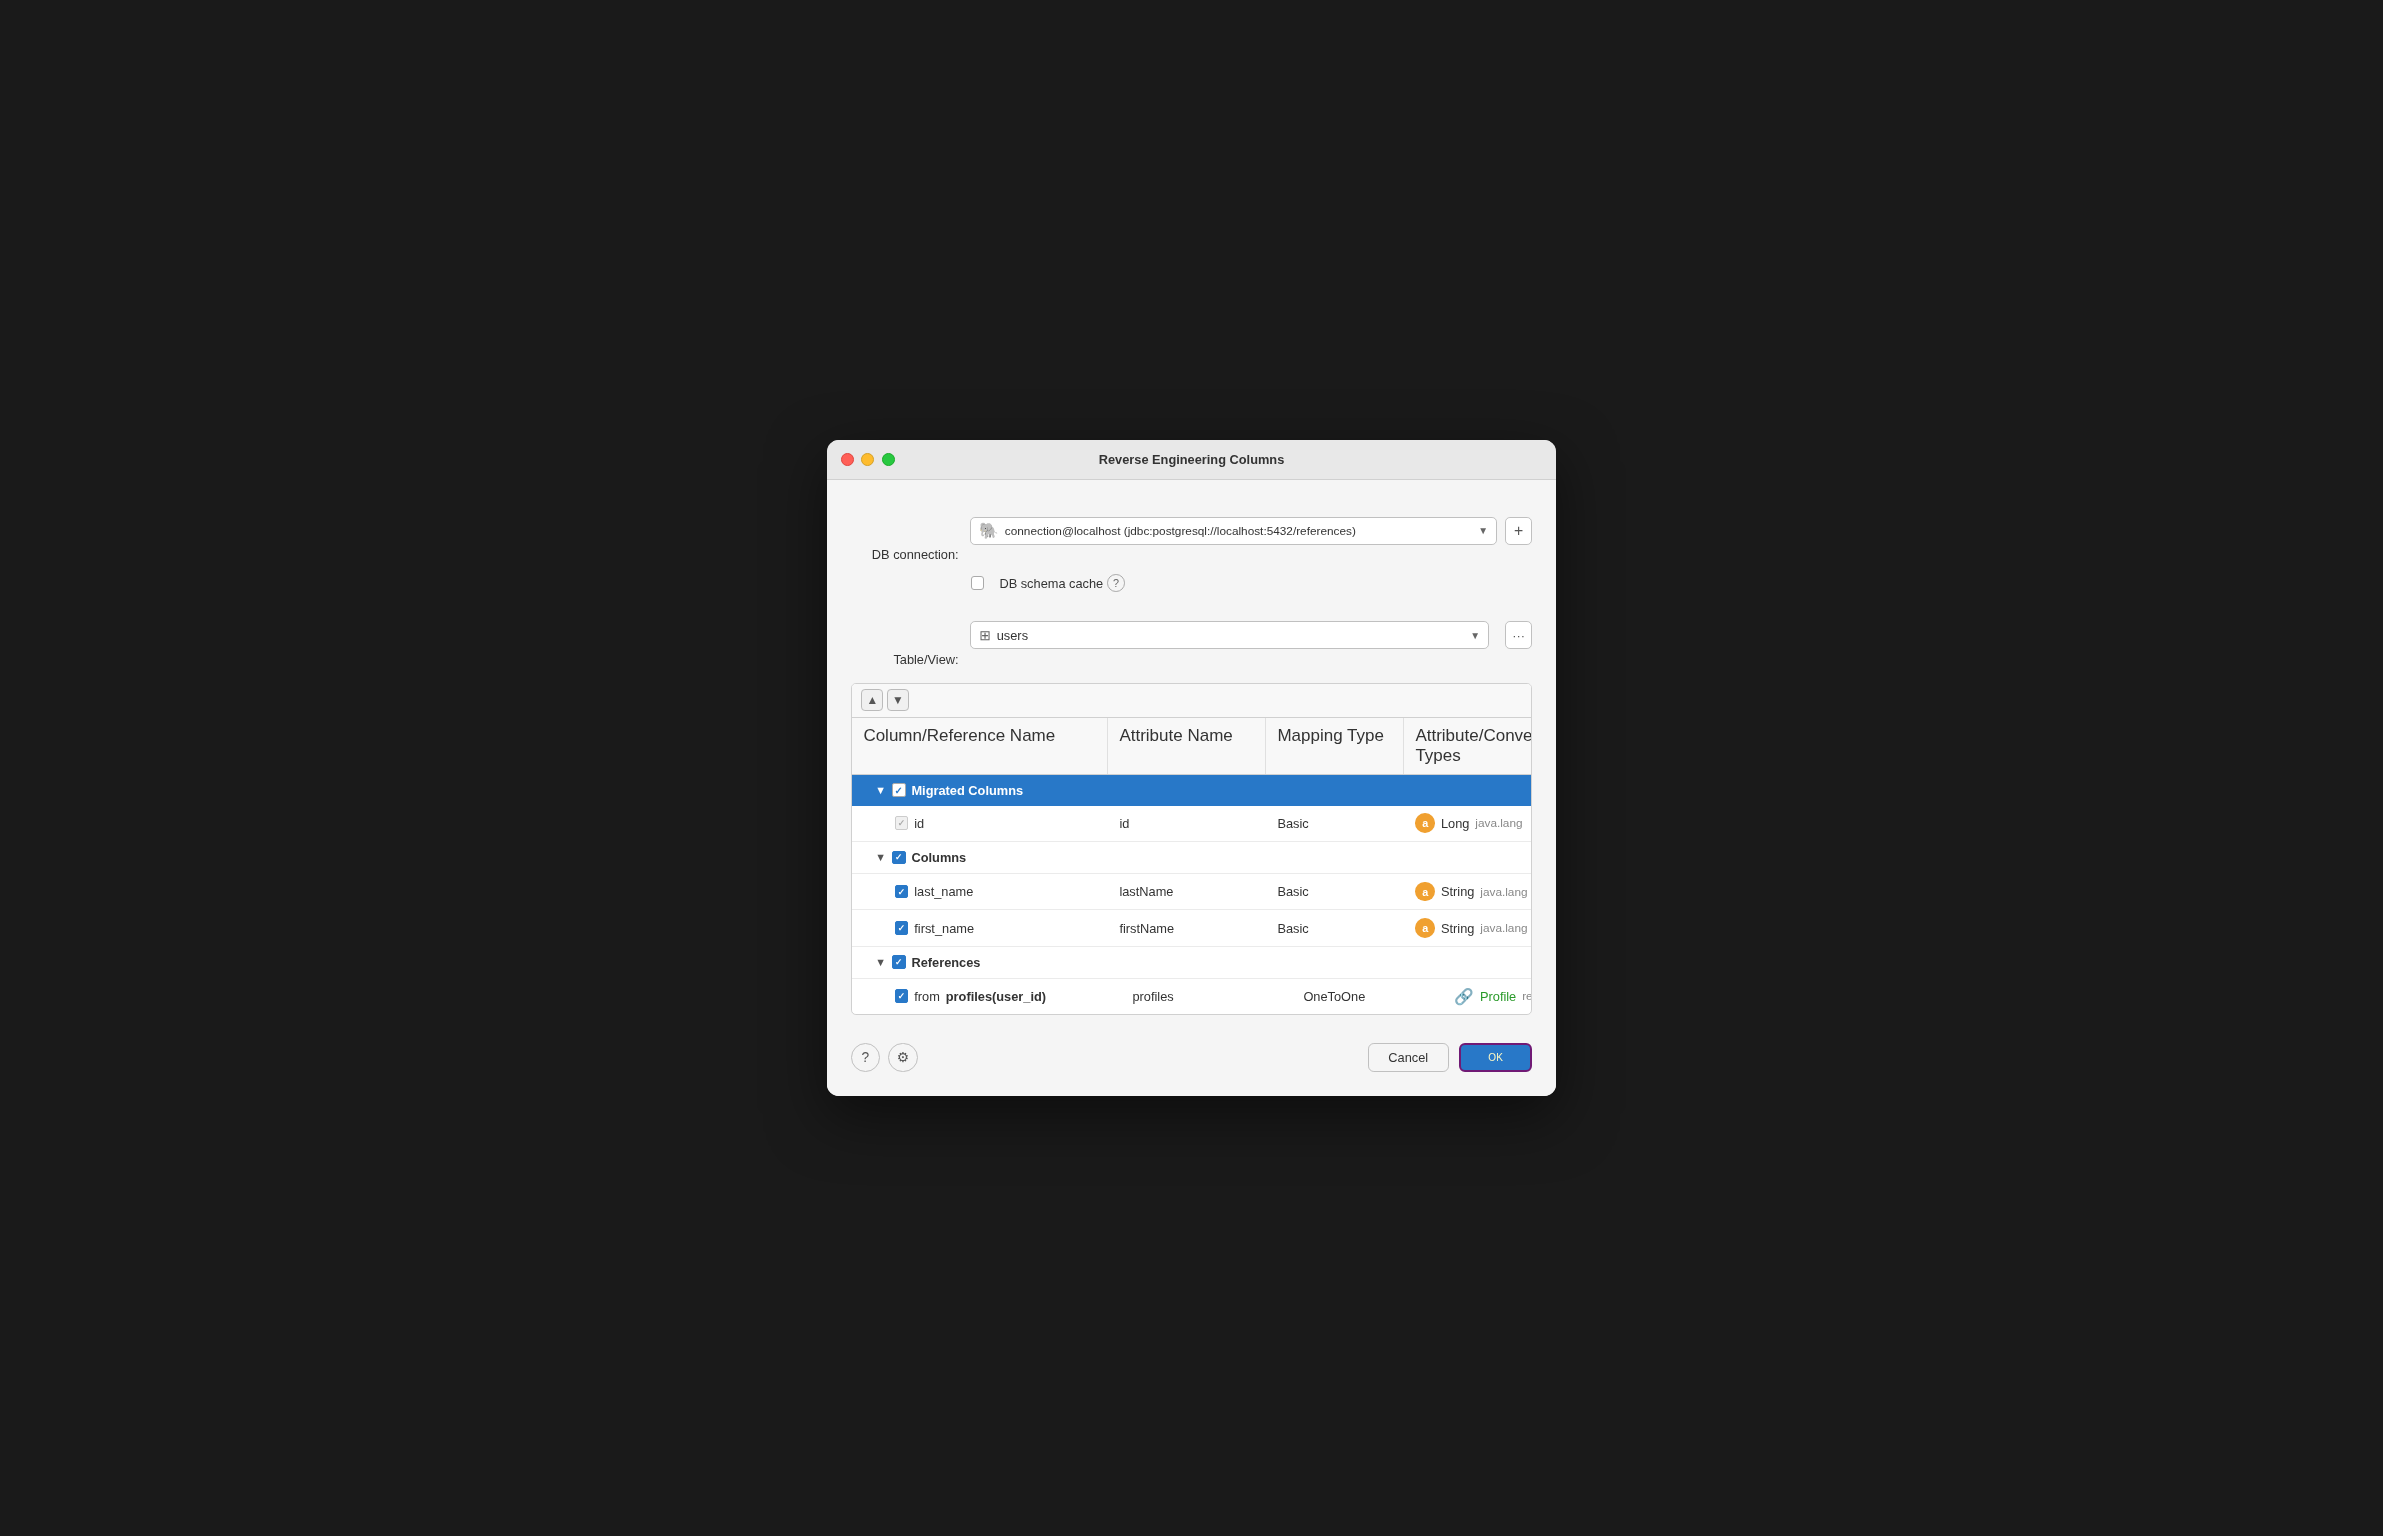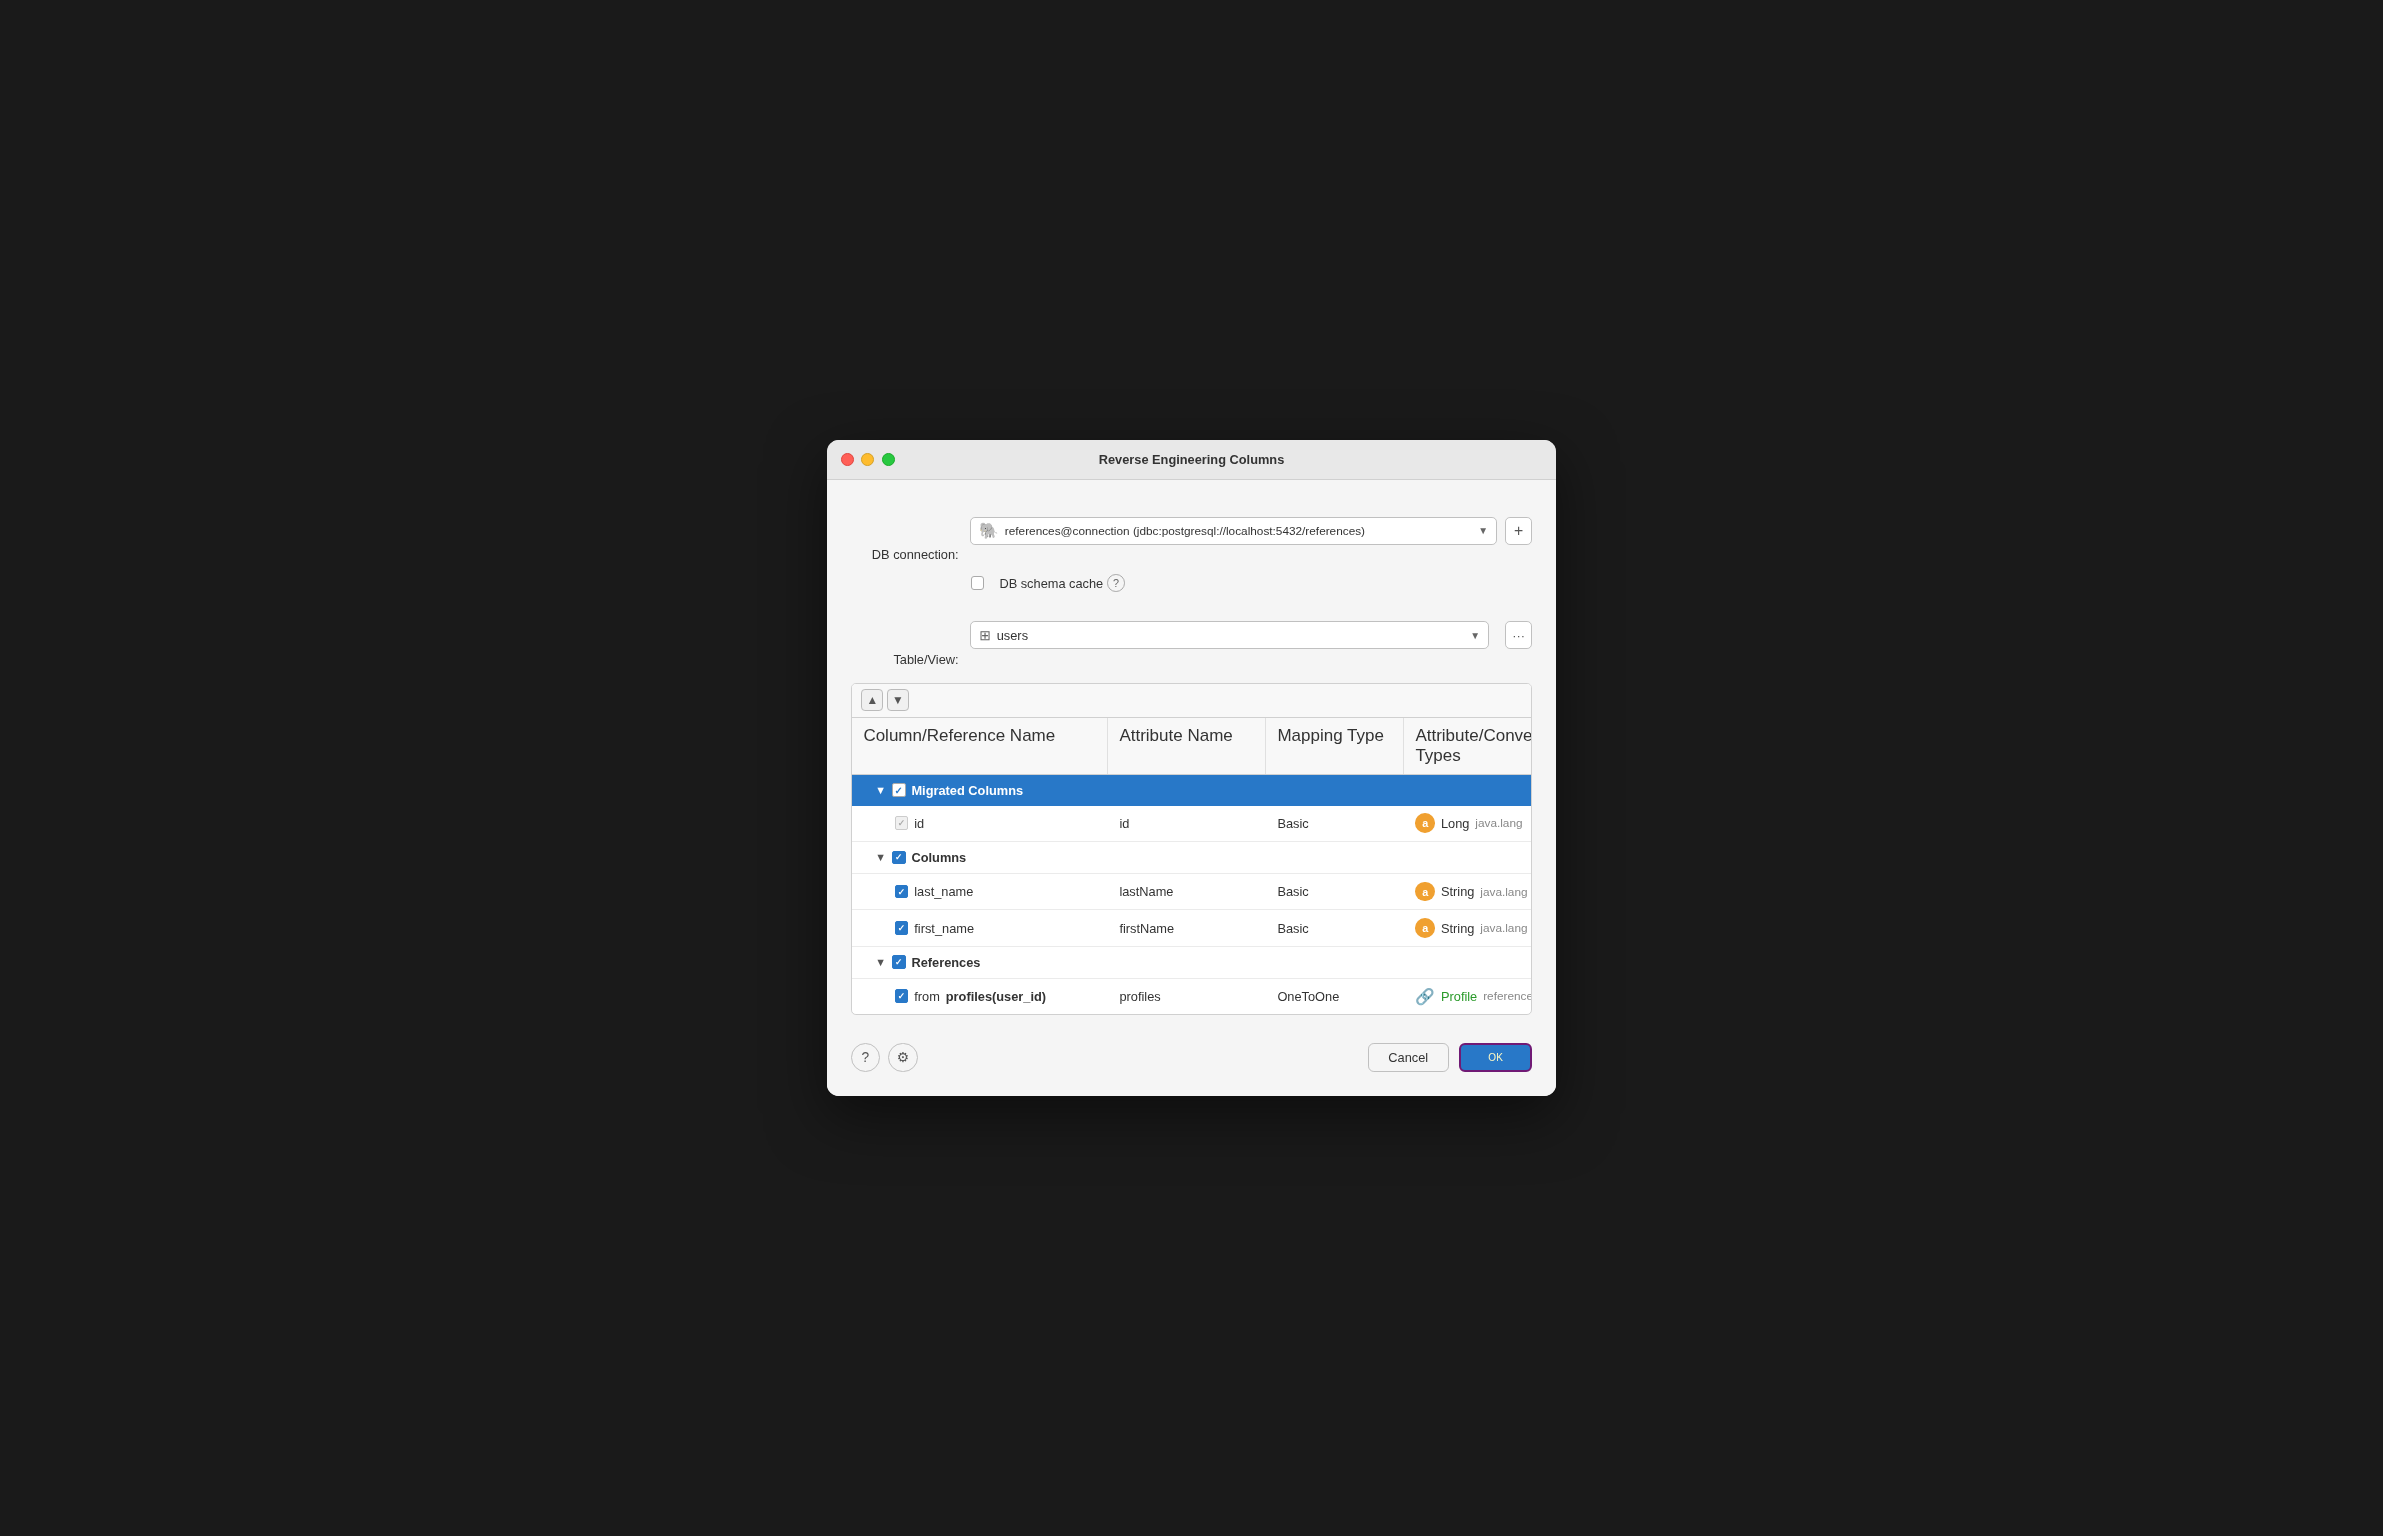--- a/index.html
+++ b/index.html
@@ -299,21 +299,21 @@
       font-weight: bold;
     }
 
     .data-row {
       display: grid;
       grid-template-columns: 256px 158px 138px 1fr;
       border-bottom: 1px solid #ebebeb;
       align-items: center;
     }
 
-    .data-row:last-child { border-bottom: none; }
+    .data-row:last-child { border-bottom: none; gap: 13px; }
 
     .data-cell {
       padding: 7.9px 11.8px;
       font-size: 12.8px;
       color: #333;
       display: flex;
       align-items: center;
       gap: 5.9px;
     }
 
@@ -473,21 +473,21 @@
     <span class="title-text">Reverse Engineering Columns</span>
   </div>
 
   <div class="content">
 
     <div class="form-row">
       <span class="form-label">DB connection:</span>
       <div class="db-connection-row">
         <div class="select-field">
           <span class="db-icon">🐘</span>
-          <span class="select-text">references@connection (jdbc:postgresql://localhost:5432/references)</span>
+          <span class="select-text">connection@localhost (jdbc:postgresql://localhost:5432/references)</span>
           <span class="select-arrow">▼</span>
         </div>
         <div class="btn-icon">+</div>
       </div>
     </div>
 
     <div class="cache-row">
       <label class="checkbox-label">
         <div class="checkbox"></div>
         <span>DB schema cache</span>

